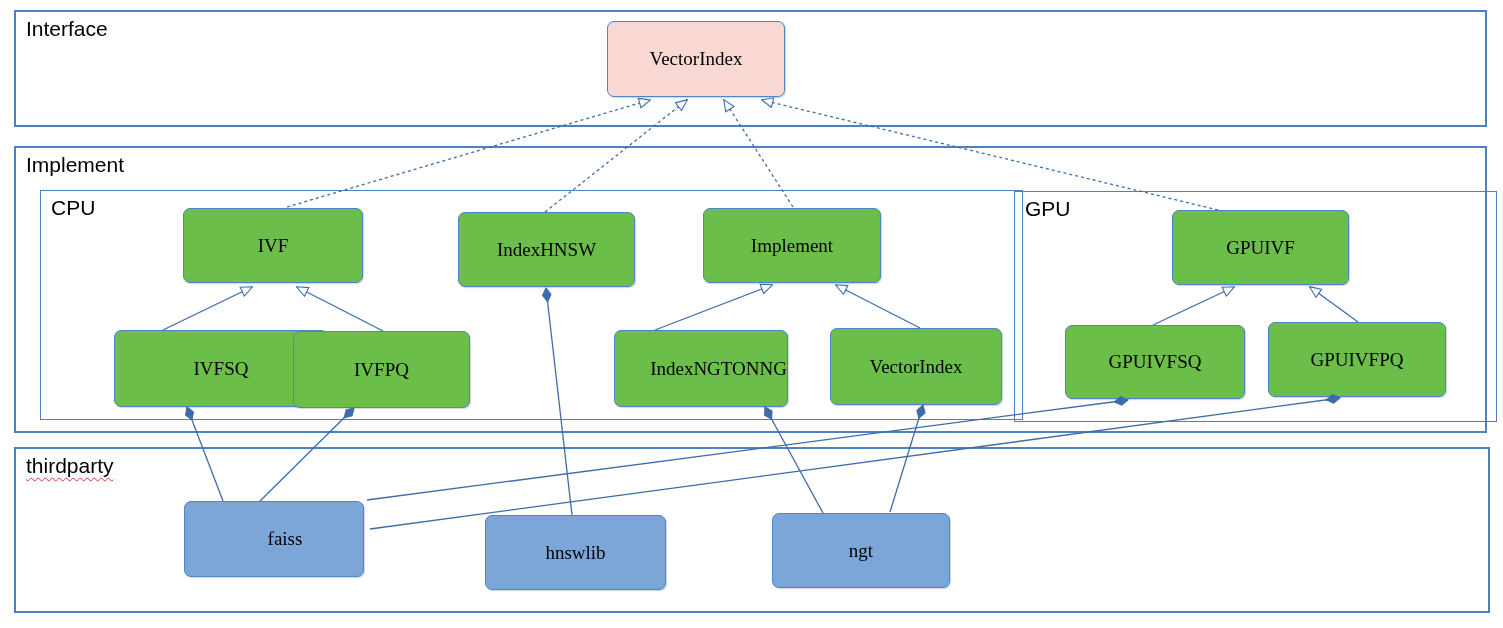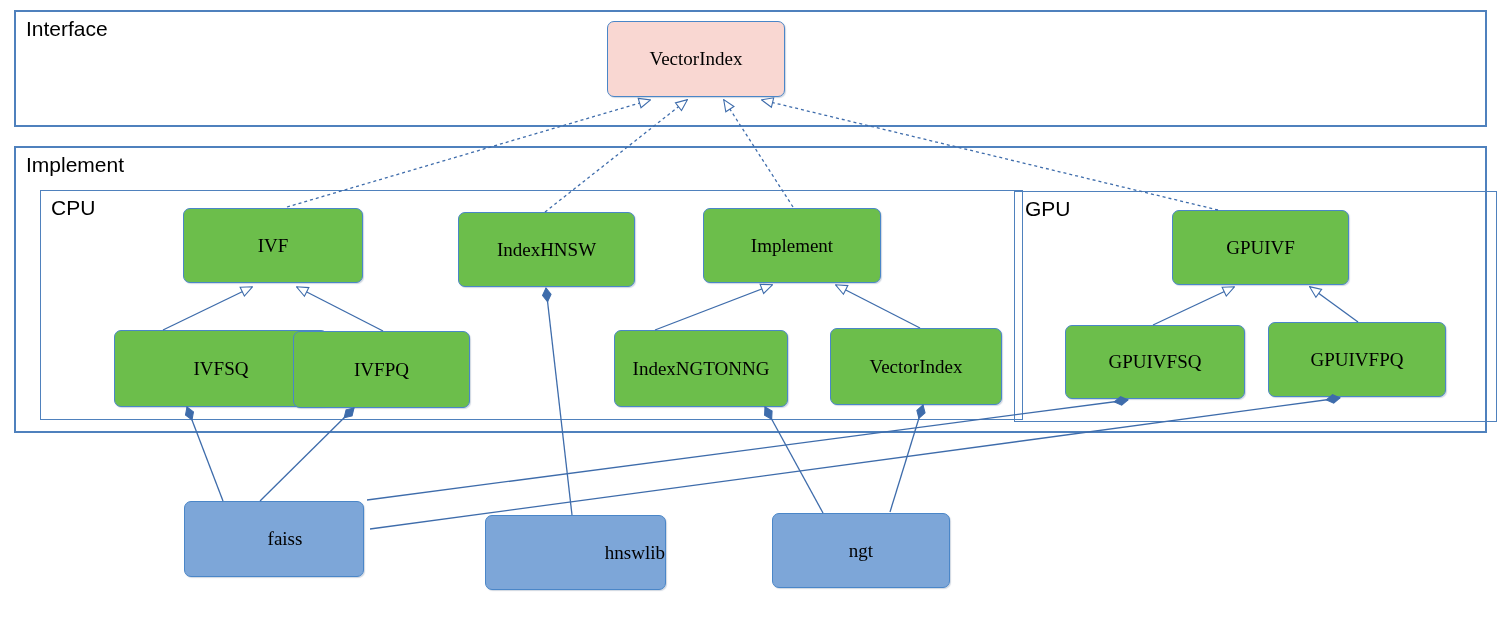--- a/index.html
+++ b/index.html
@@ -66,61 +66,64 @@
   </div>
 
   <div class="subcontainer" style="left:40px;top:190px;width:983px;height:230px;">
     <span class="clabel">CPU</span>
   </div>
 
   <div class="subcontainer" style="left:1014px;top:191px;width:483px;height:231px;">
     <span class="clabel">GPU</span>
   </div>
 
+  <div class="container" style="left:14px;top:447px;width:1476px;height:166px;">
+    <span class="clabel squiggly">thirdparty</span>
+  </div>
 
   <div class="node pink" style="left:607px;top:21px;width:178px;height:76px;">
     <span>VectorIndex</span>
   </div>
 
   <div class="node green" style="left:183px;top:208px;width:180px;height:75px;">
     <span>IVF</span>
   </div>
   <div class="node green" style="left:458px;top:212px;width:177px;height:75px;">
     <span>IndexHNSW</span>
   </div>
   <div class="node green" style="left:703px;top:208px;width:178px;height:75px;">
     <span>Implement</span>
   </div>
   <div class="node green" style="left:72px;top:330px;width:214px;height:77px;margin-left:42px;">
     <span>IVFSQ</span>
   </div>
   <div class="node green" style="left:293px;top:331px;width:177px;height:77px;">
     <span>IVFPQ</span>
   </div>
-  <div class="node green" style="left:614px;top:330px;width:174px;height:77px;">
+  <div class="node green" style="left:614px;top:330px;width:174px;height:77px;justify-content:flex-end;">
     <span>IndexNGTONNG</span>
   </div>
   <div class="node green" style="left:830px;top:328px;width:172px;height:77px;">
     <span>VectorIndex</span>
   </div>
 
   <div class="node green" style="left:1172px;top:210px;width:177px;height:75px;">
     <span>GPUIVF</span>
   </div>
   <div class="node green" style="left:1065px;top:325px;width:180px;height:74px;">
     <span>GPUIVFSQ</span>
   </div>
   <div class="node green" style="left:1268px;top:322px;width:178px;height:75px;">
     <span>GPUIVFPQ</span>
   </div>
 
   <div class="node blue" style="left:184px;top:501px;width:180px;height:76px;padding-left:22px;">
     <span>faiss</span>
   </div>
-  <div class="node blue" style="left:485px;top:515px;width:181px;height:75px;justify-content:flex-end;">
+  <div class="node blue" style="left:485px;top:515px;width:181px;height:75px;">
     <span>hnswlib</span>
   </div>
   <div class="node blue" style="left:772px;top:513px;width:178px;height:75px;font-family:Liberation Serif, serif;">
     <span>ngt</span>
   </div>
 
   <svg id="edges" width="1503" height="628" viewBox="0 0 1503 628" xmlns="http://www.w3.org/2000/svg">
     <defs>
       <marker id="m-tri" viewBox="0 0 12 12" markerWidth="13" markerHeight="13" refX="11" refY="6" orient="auto" markerUnits="userSpaceOnUse">
         <path d="M1,1.5 L11.5,6 L1,10.5 Z" style="fill:#ffffff;stroke:var(--edge);stroke-width:1"></path>

